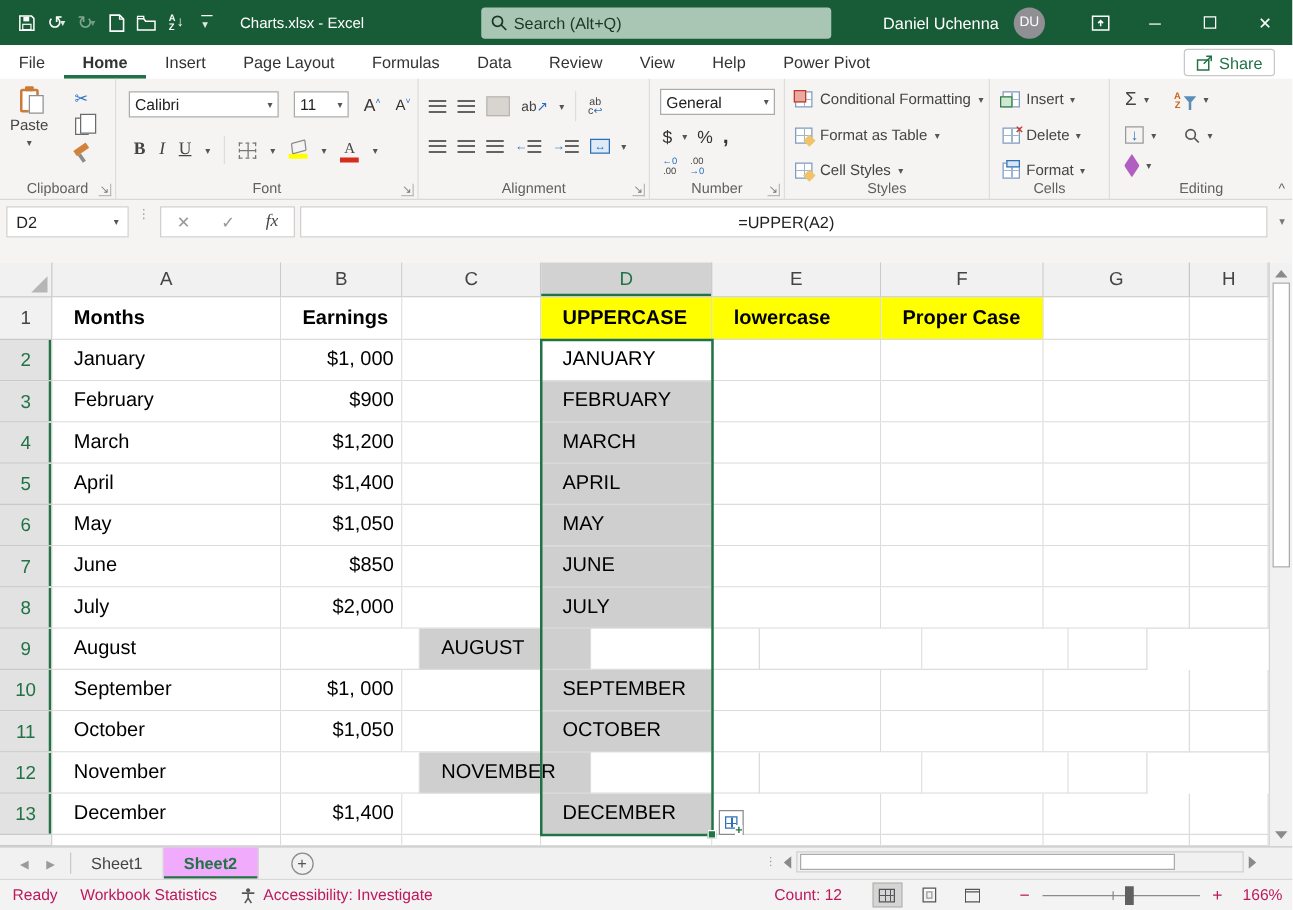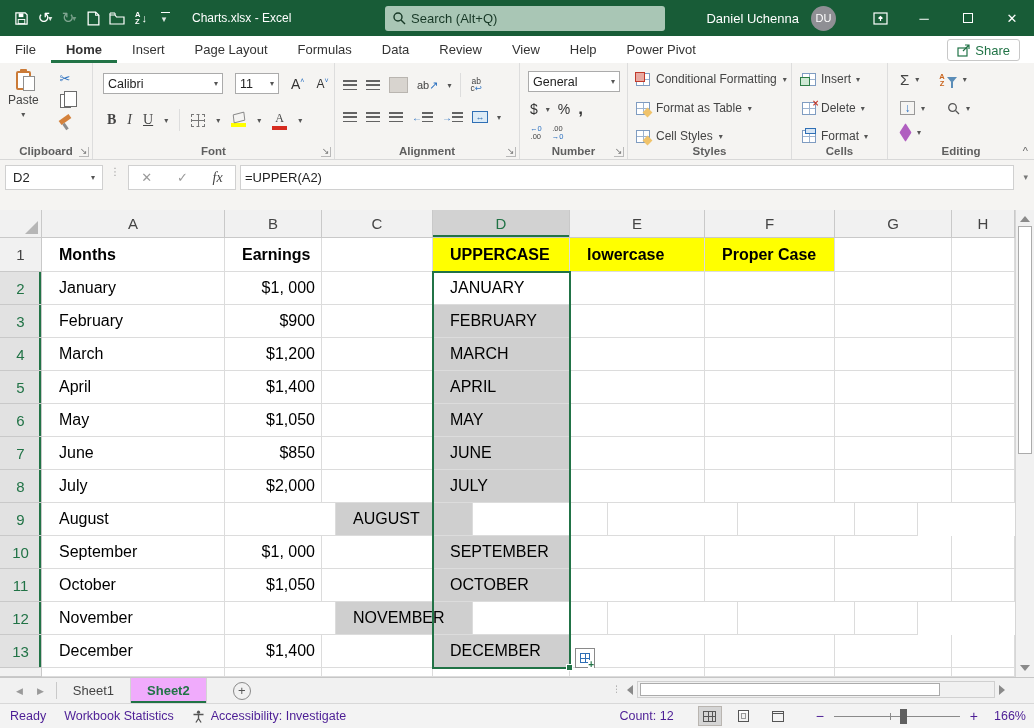--- a/index.html
+++ b/index.html
@@ -22,21 +22,21 @@
 
   
   #tabrow { position:absolute; left:0; top:36px; width:1034px; height:27px; background:#fff; display:flex; align-items:center; }
   .rtab { font-size:13px; color:#333; padding:0 15px; height:27px; display:flex; align-items:center; white-space:nowrap; }
   .rtab.active { font-weight:bold; box-shadow:inset 0 -3px 0 #217346; }
   .share-btn { position:absolute; right:14px; top:3px; height:22px; border:1px solid #c8c8c8; border-radius:3px; display:flex; align-items:center; gap:5px; padding:0 9px; color:#217346; font-size:13px; background:#fff; }
 
   
   #ribbon { position:absolute; left:0; top:63px; width:1034px; height:97px; background:#f5f4f2; border-bottom:1px solid #d8d8d8; font-size:12px; color:#444; }
   .rgroup { position:absolute; top:0; height:96px; border-right:1px solid #ddd; }
-  .glabel { position:absolute; bottom:2px; left:0; right:0; text-align:center; font-size:11.5px; color:#5f5f5f;font-weight:bold; }
+  .glabel { position:absolute; bottom:2px; left:0; right:0; text-align:center; font-size:11.5px; color:#5f5f5f; }
   .launcher { position:absolute; bottom:2px; right:3px; font-size:9px; color:#777; border:1px solid #b9b9b9; border-top:none; border-left:none; width:10px; height:10px; line-height:8px; text-align:center; }
   .rrow { display:flex; align-items:center; gap:7px; }
   .caret { font-size:8px; color:#555; }
   .combo { background:#fff; border:1px solid #ababab; display:flex; align-items:center; justify-content:space-between; padding:0 4px; height:21px; font-size:12.5px; color:#222; }
   .lines { width:14px; height:11px; background:repeating-linear-gradient(#636363 0 1.6px, transparent 1.6px 4.3px); }
   .lines.sm { width:11px; }
   .pressed { background:#d8d4cf; border:1px solid #b9b5b0; }
   .mg { width:14px; height:13px; border:1px solid #7f9cc1; background:linear-gradient(#fff,#fff); position:relative; }
   .mg::before { content:""; position:absolute; inset:0; background:
       linear-gradient(to right, transparent 6px, #9db4d0 6px, #9db4d0 7px, transparent 7px),
@@ -72,21 +72,21 @@
   .wrapic { font-size:8.5px; line-height:7px; color:#444; text-align:center; }
   .wrapic b { color:#2b70c0; font-weight:normal; }
 
   
   #fbar { position:absolute; left:0; top:160px; width:1034px; height:50px; background:#f5f4f2; }
   .namebox { position:absolute; left:5px; top:5px; width:98px; height:25px; background:#fff; border:1px solid #d0d0d0; display:flex; align-items:center; justify-content:space-between; padding:0 7px; font-size:13px; color:#222; }
   .fdots { position:absolute; left:110px; top:9px; color:#a0a0a0; font-size:10px; letter-spacing:0; line-height:5px; }
   .fbtns { position:absolute; left:128px; top:5px; width:108px; height:25px; background:#fff; border:1px solid #d0d0d0; display:flex; align-items:center; justify-content:space-around; }
   .fbtn { font-size:13px; color:#9a9a9a; }
   .fx { font-style:italic; font-family:"Liberation Serif", serif; color:#444; font-size:14px; }
-  .ffield { position:absolute; left:240px; top:5px; width:774px; height:25px; background:#fff; border:1px solid #d0d0d0; display:flex; align-items:center; padding-left:4px; font-size:13px; color:#222; }
+  .ffield { position:absolute; left:240px; top:5px; width:774px; height:25px; background:#fff; border:1px solid #d0d0d0; display:flex; align-items:center; padding-left:4px; font-size:13px; color:#222;justify-content:center; }
   .fexpand { position:absolute; right:6px; top:12px; font-size:9px; color:#777; }
 
   
   #grid { position:absolute; left:0; top:210px; width:1015px; }
   .grow { display:flex; }
   .c { border-right:1px solid #dcdcdc; border-bottom:1px solid #dcdcdc; background:#fff; font-size:16px; color:#000; display:flex; align-items:center; overflow:hidden; white-space:nowrap; }
   .c0{width:42px;} .c1{width:183px;} .c2{width:97px;} .c3{width:111px;} .c4{width:137px;} .c5{width:135px;} .c6{width:130px;} .c7{width:117px;} .c8{width:63px;}
   .hd { background:#f1f1f1; border-right:1px solid #c9c9c9; border-bottom:1px solid #c9c9c9; color:#444; font-size:15px; justify-content:center; }
   .hd.selcol { background:#d2d2d2; color:#217346; box-shadow:inset 0 -2px 0 #217346; }
   .rh { background:#f1f1f1; border-right:1px solid #c9c9c9; border-bottom:1px solid #c9c9c9; color:#444; font-size:15px; justify-content:center; }
@@ -121,21 +121,21 @@
   .addsheet { width:18px; height:18px; border:1px solid #8a8a8a; border-radius:50%; display:flex; align-items:center; justify-content:center; font-size:13px; color:#555; margin:auto 0 auto 26px; }
   #hscroll { position:absolute; left:612px; top:680px; width:410px; height:19px; display:flex; align-items:center; }
   .hdots { color:#9a9a9a; font-size:9px; line-height:3px; margin-right:6px; }
   .harrow { width:0; height:0; border-top:5px solid transparent; border-bottom:5px solid transparent; }
   .hl { border-right:6px solid #8a8a8a; margin-right:4px; }
   .hr { border-left:6px solid #8a8a8a; margin-left:4px; }
   #htrack { position:relative; width:358px; height:17px; background:#f1f1f1; border:1px solid #d0d0d0; }
   #hthumb { position:absolute; left:2px; top:1px; width:300px; height:13px; background:#fff; border:1px solid #ababab; }
 
   
-  #statusbar { position:absolute; left:0; top:703px; width:1034px; height:25px; background:#f3f3f3; border-top:1px solid #d8d8d8; display:flex; align-items:center; font-size:12.5px; color:#4c1d95; }
+  #statusbar { position:absolute; left:0; top:703px; width:1034px; height:25px; background:#f3f3f3; border-top:1px solid #d8d8d8; display:flex; align-items:center; font-size:12.5px; color:#be185d; }
   .sb-item { margin-left:18px; display:flex; align-items:center; gap:6px; }
   .sb-item:first-child { margin-left:10px; }
   .sb-right { position:absolute; right:8px; top:0; height:24px; display:flex; align-items:center; gap:10px; }
   .viewbtn { width:24px; height:20px; display:flex; align-items:center; justify-content:center; }
   .viewbtn.pressed { background:#d5d5d5; }
   .v-normal { width:13px; height:11px; border:1px solid #555; background:linear-gradient(to right, transparent 4px,#555 4px,#555 5px,transparent 5px, transparent 8px,#555 8px,#555 9px,transparent 9px), linear-gradient(to bottom, transparent 4px,#555 4px,#555 5px,transparent 5px); }
   .v-page { width:11px; height:12px; border:1px solid #555; background:linear-gradient(#fff 2px, transparent 2px); position:relative; }
   .v-page::after{ content:""; position:absolute; inset:2px; border:1px solid #999; }
   .v-break { width:12px; height:11px; border:1px solid #555; border-top:3px double #555; }
   .zoomline { width:126px; height:1px; background:#8a8a8a; position:relative; }

